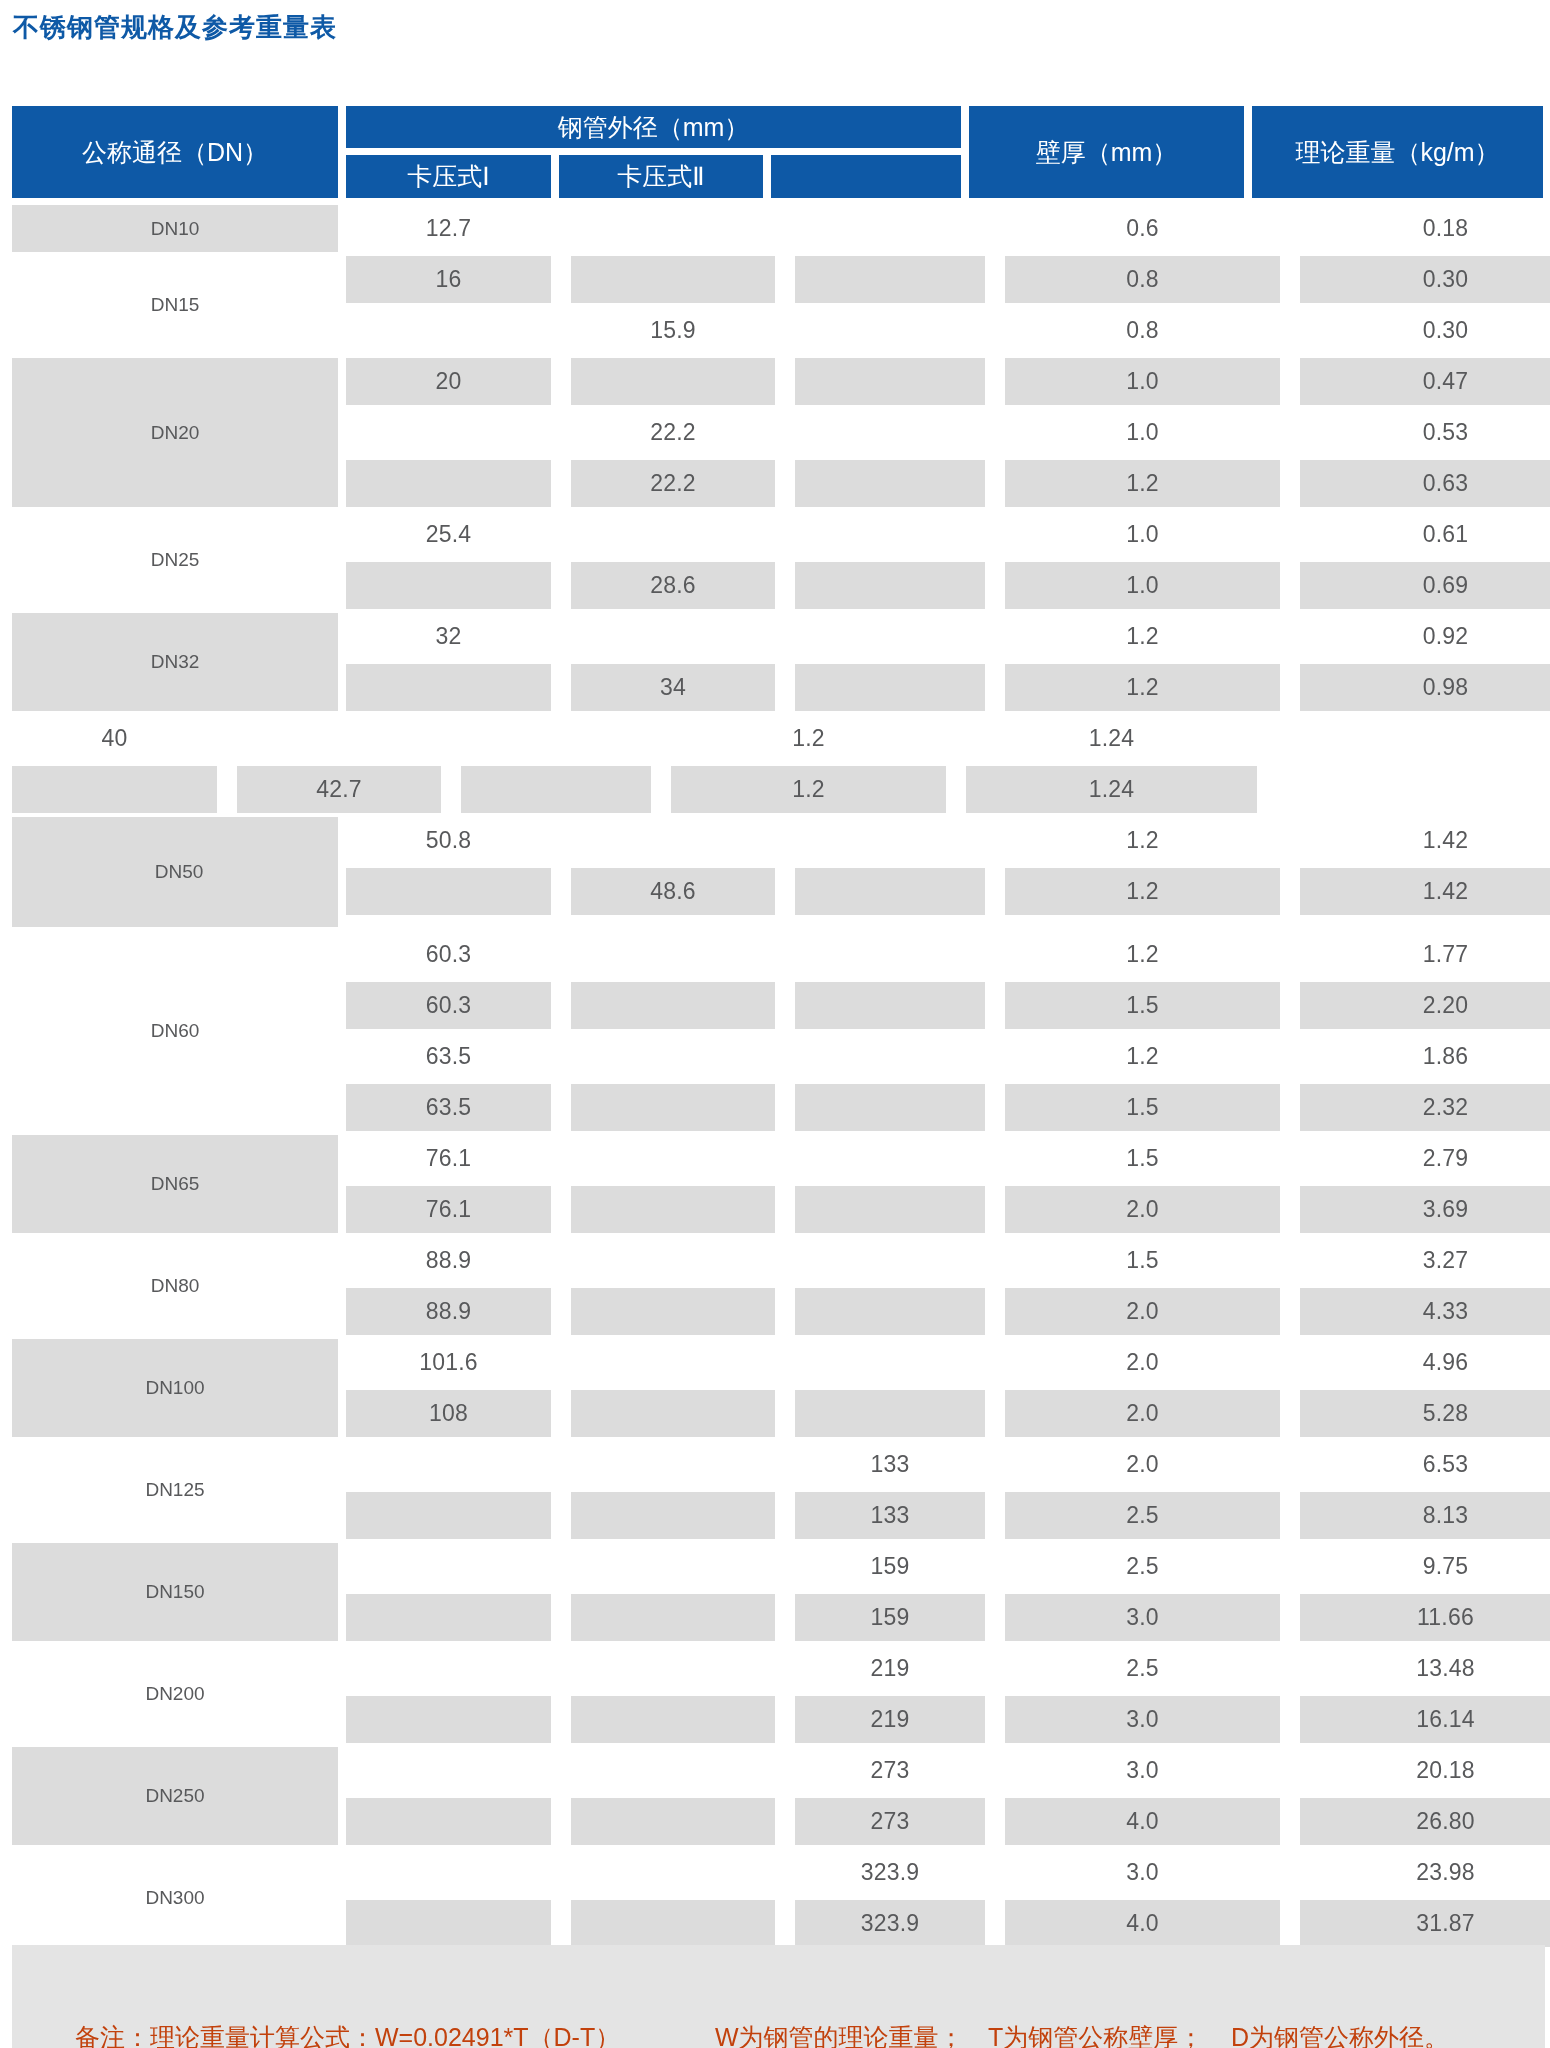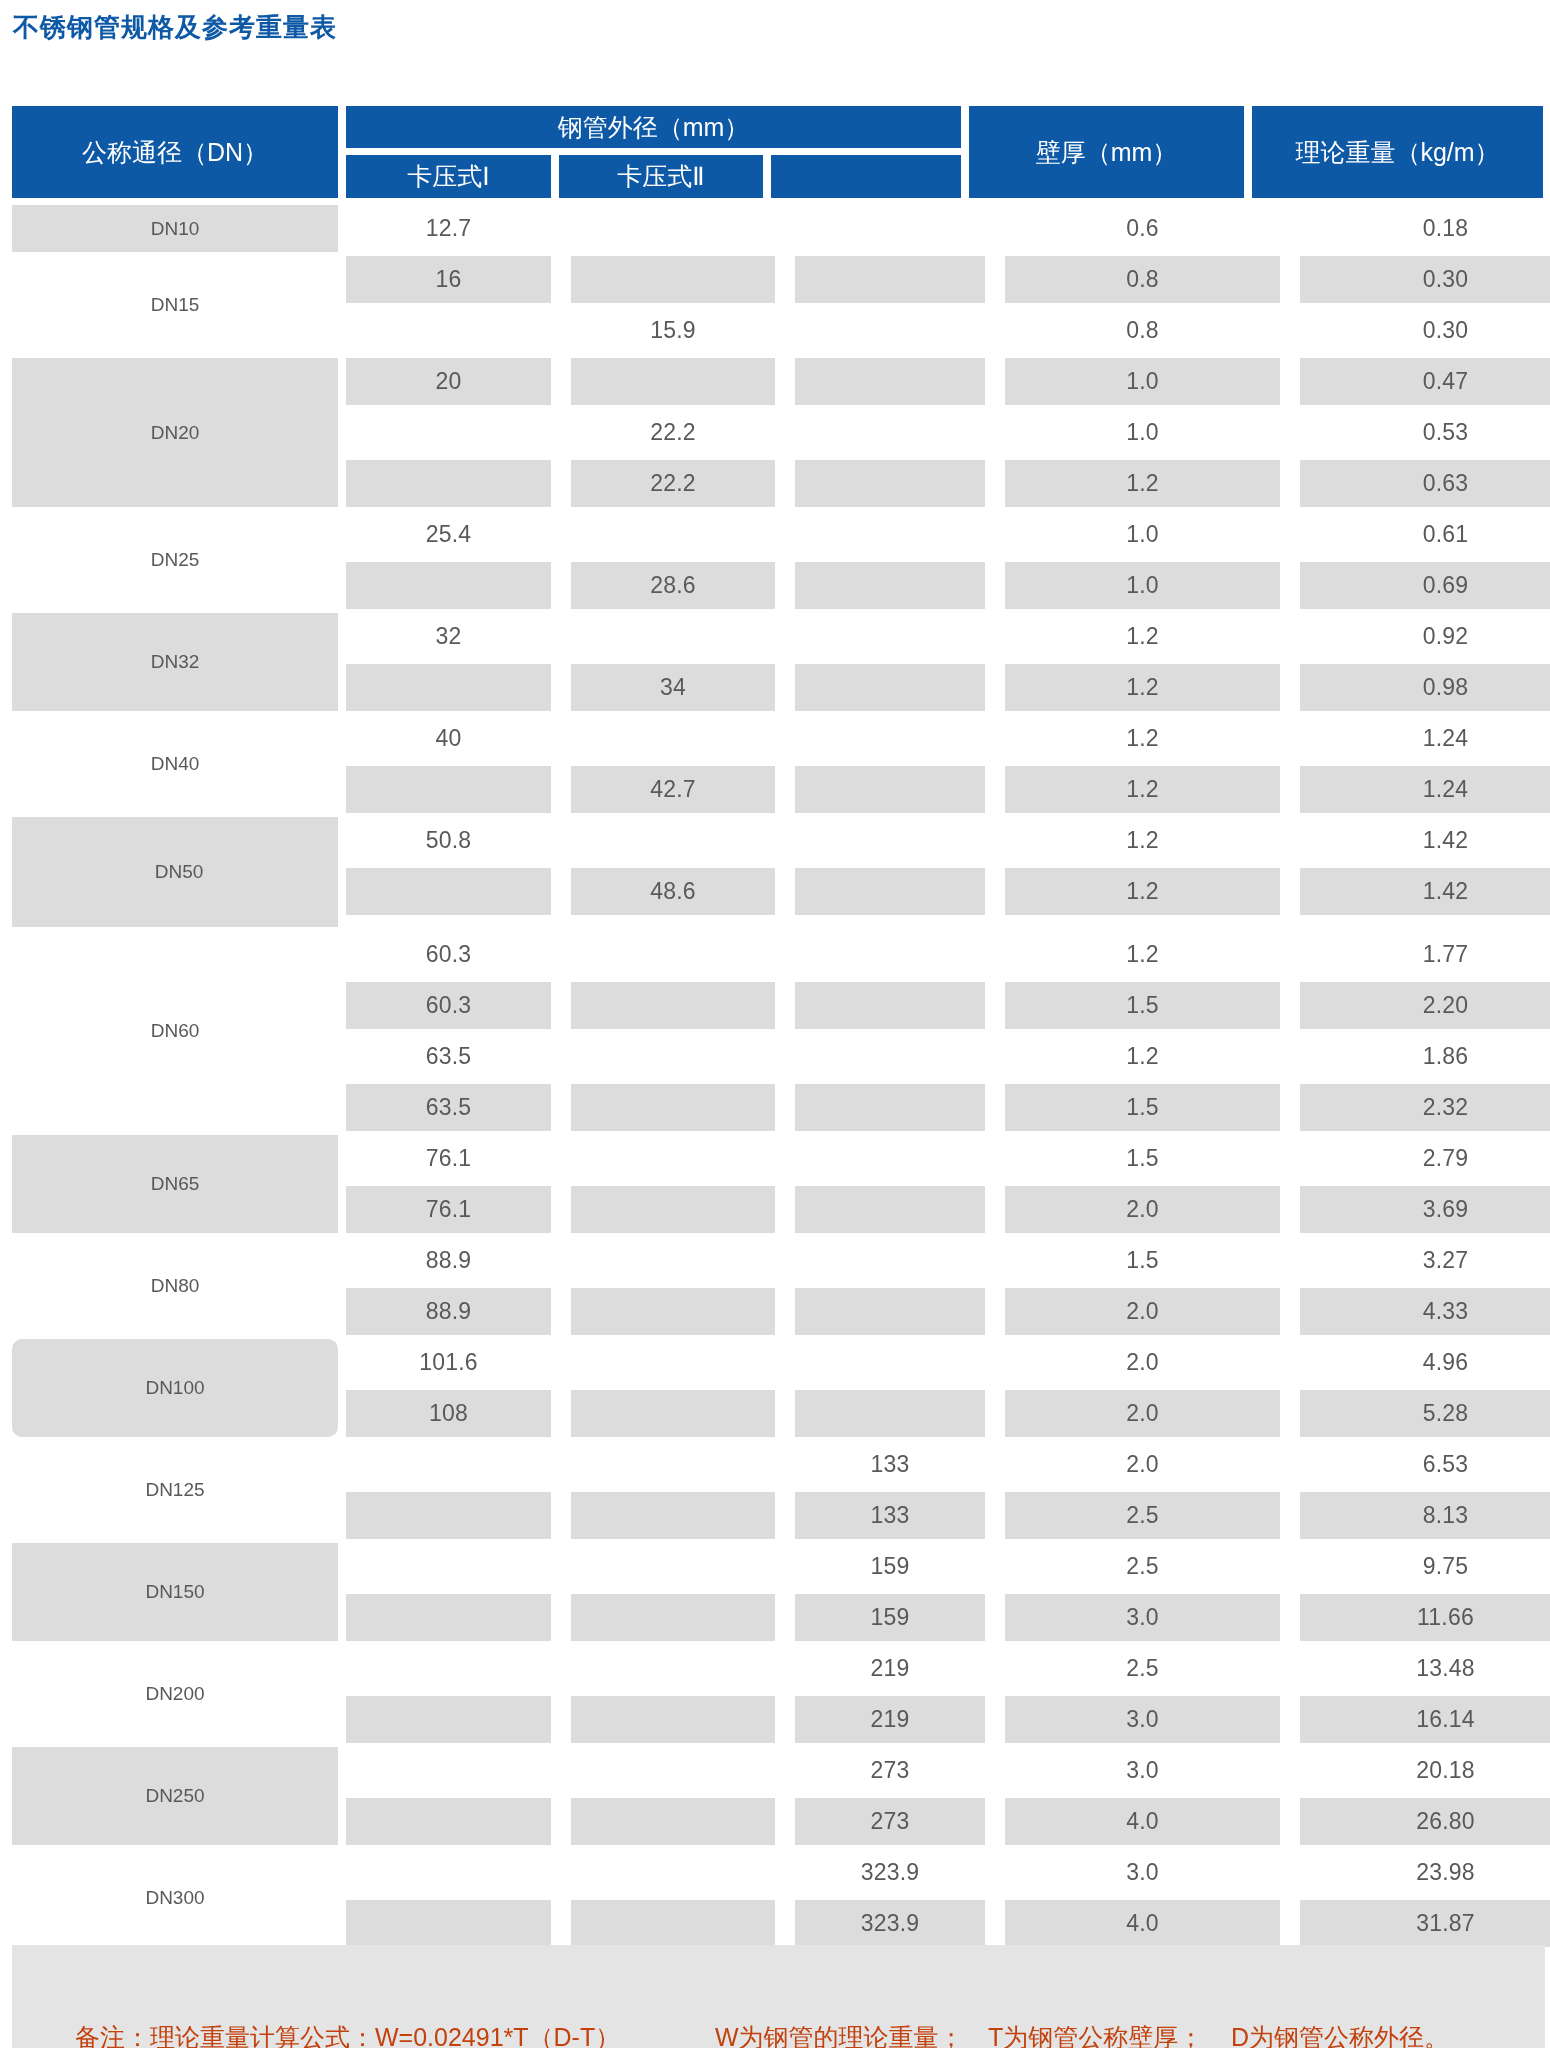--- a/index.html
+++ b/index.html
@@ -183,21 +183,20 @@
           <div class="row shaded">
             <div class="cell"></div>
             <div class="cell">34</div>
             <div class="cell"></div>
             <div class="cell">1.2</div>
             <div class="cell">0.98</div>
           </div>
         </div>
       </div>
       <div class="group">
-        <div class="dncell" style="height: 98px;">DN40</div>
         <div class="rows">
           <div class="row">
             <div class="cell">40</div>
             <div class="cell"></div>
             <div class="cell"></div>
             <div class="cell">1.2</div>
             <div class="cell">1.24</div>
           </div>
           <div class="row shaded">
             <div class="cell"></div>
@@ -292,21 +291,21 @@
           <div class="row shaded">
             <div class="cell">88.9</div>
             <div class="cell"></div>
             <div class="cell"></div>
             <div class="cell">2.0</div>
             <div class="cell">4.33</div>
           </div>
         </div>
       </div>
       <div class="group">
-        <div class="dncell shaded" style="height: 98px; border-radius: 10px;">DN100</div>
+        <div class="dncell shaded" style="height: 98px;">DN100</div>
         <div class="rows">
           <div class="row">
             <div class="cell">101.6</div>
             <div class="cell"></div>
             <div class="cell"></div>
             <div class="cell">2.0</div>
             <div class="cell">4.96</div>
           </div>
           <div class="row shaded">
             <div class="cell">108</div>

